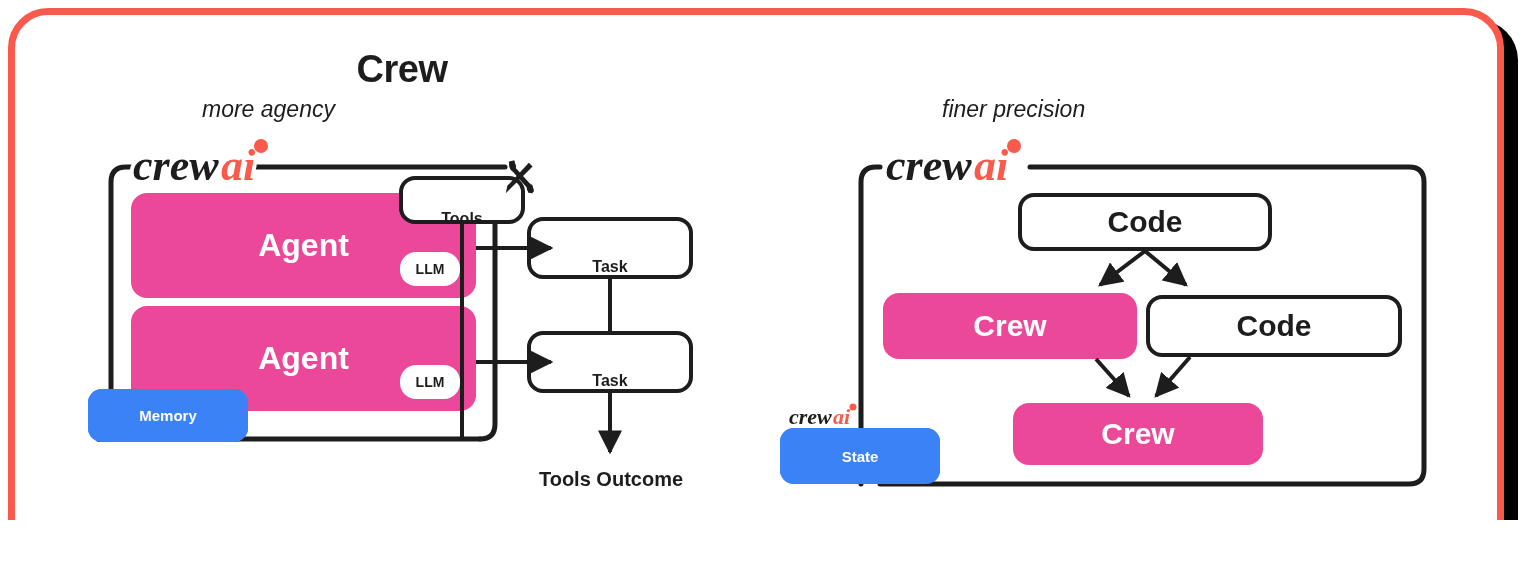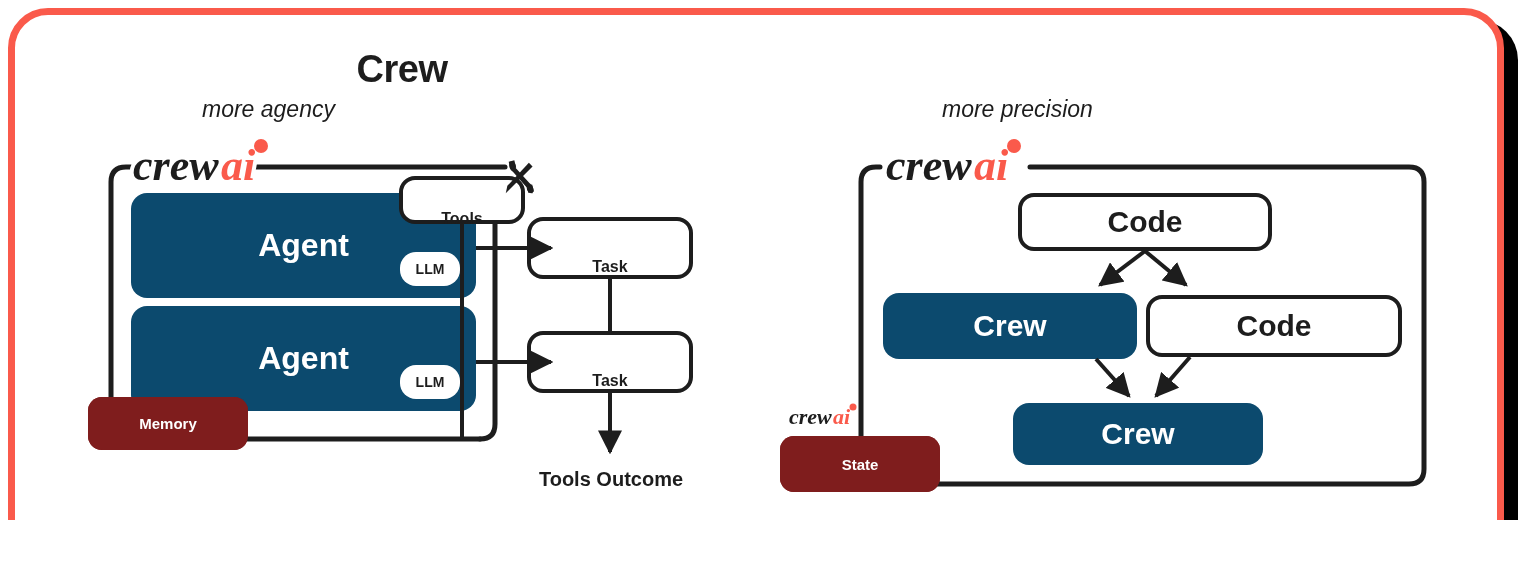--- a/index.html
+++ b/index.html
@@ -58,35 +58,34 @@
   }
   
   .box {
     position: absolute;
     box-sizing: border-box;
     display: flex;
     align-items: center;
     justify-content: center;
   }
   .box-dark {
-    background: #0c4a6e;
+    background: #ec4899;
     color: #ffffff;
     border-radius: 16px;
   }
   .box-light {
     background: #ffffff;
     color: #1d1d1d;
     border: 4px solid #1d1d1d;
     border-radius: 16px;
   }
   .box-red {
-    background: #7f1d1d;
+    background: #3b82f6;
     color: #ffffff;
     border-radius: 14px;
-    margin-top: 8px;
   }
   .label-agent { font-size: 32px; font-weight: bold; }
   .label-mid   { font-size: 30px; font-weight: bold; }
   .label-task  { font-size: 16px; font-weight: bold; margin-top: 38px; }
   .label-small { font-size: 15px; font-weight: bold; }
   .label-llm   { font-size: 14px; font-weight: bold; }
 
   .pill-llm {
     position: absolute;
     box-sizing: border-box;
@@ -121,21 +120,21 @@
 <body>
 
 <div id="canvas">
 
   <div id="card-shadow"></div>
   <div id="card"></div>
 
   <div class="panel-title" style="left:202px; top:48px; width:400px;">Crew</div>
   <div class="panel-sub" style="left:202px; top:96px; width:400px;">more agency</div>
 
-  <div class="panel-sub" style="left:942px; top:96px; width:400px;">more precision</div>
+  <div class="panel-sub" style="left:942px; top:96px; width:400px;">finer precision</div>
 
   <div class="box box-dark" style="left:131px; top:193px; width:345px; height:105px;">
     <span class="label-agent">Agent</span>
   </div>
   <div class="pill-llm" style="left:400px; top:252px;">
     <span class="label-llm">LLM</span>
   </div>
 
   <div class="box box-dark" style="left:131px; top:306px; width:345px; height:105px;">
     <span class="label-agent">Agent</span>

